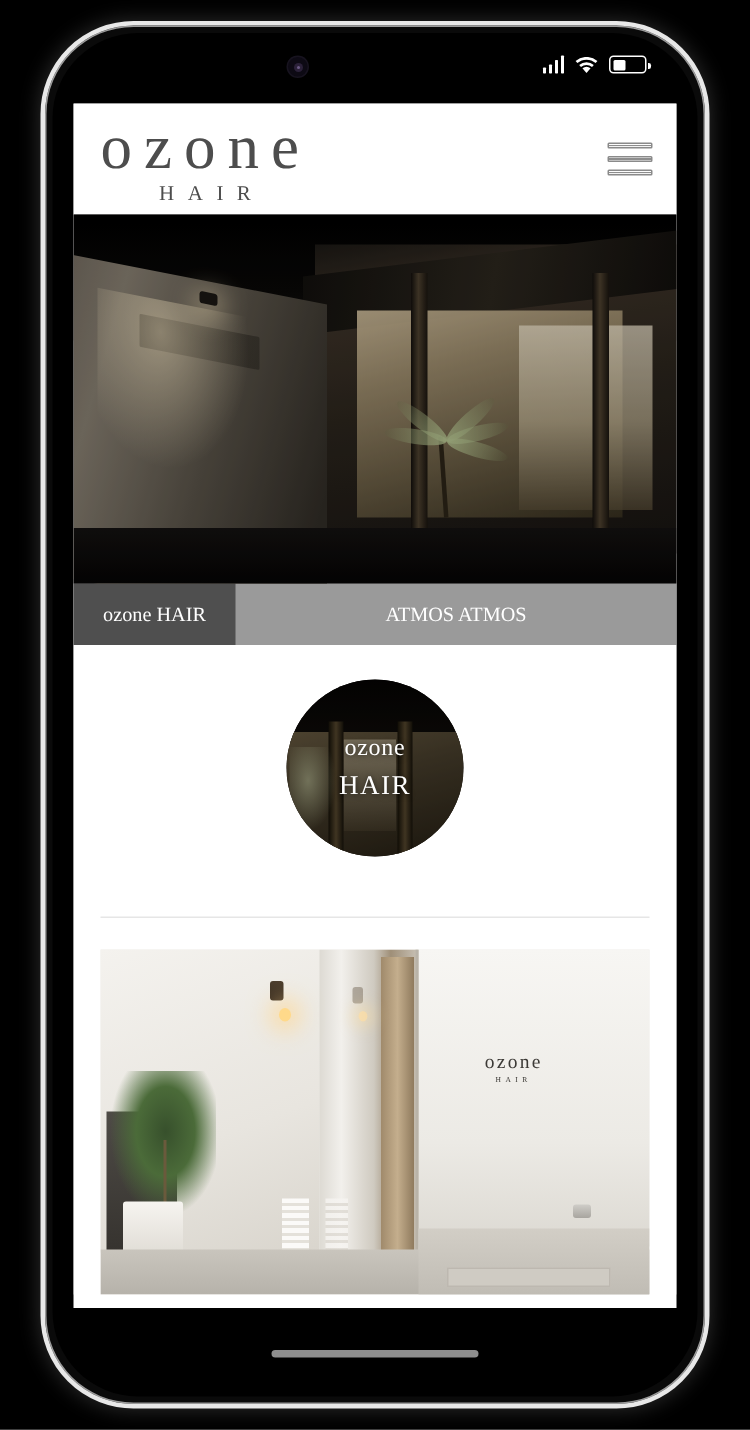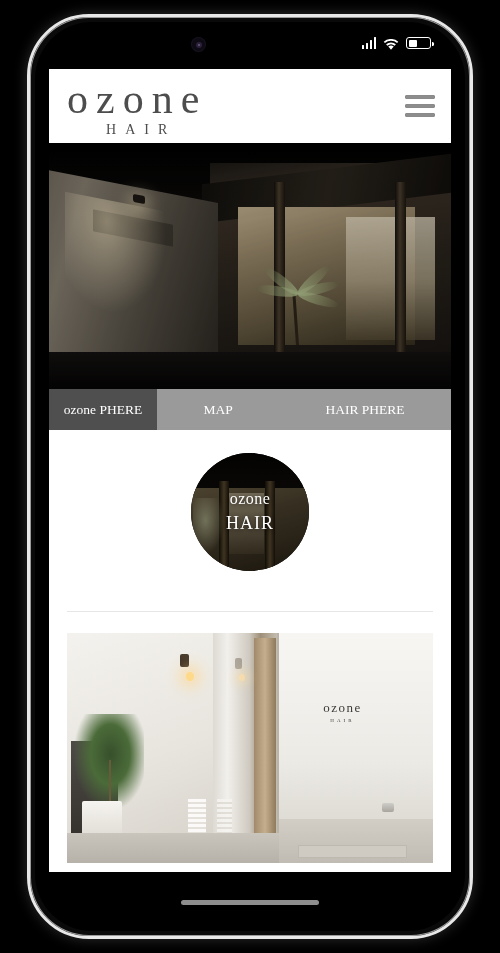--- a/index.html
+++ b/index.html
@@ -379,23 +379,22 @@
             <div class="hero-frond" style="transform:rotate(218deg)"></div>
           </div>
           <div class="hero-ground"></div>
           <div class="hero-shade"></div>
         </div>
         <div id="hero-text">
         </div>
       </div>
 
       <div id="tab-bar">
-        <div class="tab active">ozone PHERE</div>
-        <div class="tab">MAP</div>
-        <div class="tab">HAIR PHERE</div>
+        <div class="tab active">ozone HAIR</div>
+        <div class="tab">ATMOS ATMOS</div>
       </div>
 
       <div id="content">
 
         <div id="avatar-section">
           <div id="salon-avatar">
             <div class="av-dark"></div>
             <div class="av-room"></div>
             <div class="av-glass"></div>
             <div class="av-pillar a"></div>

